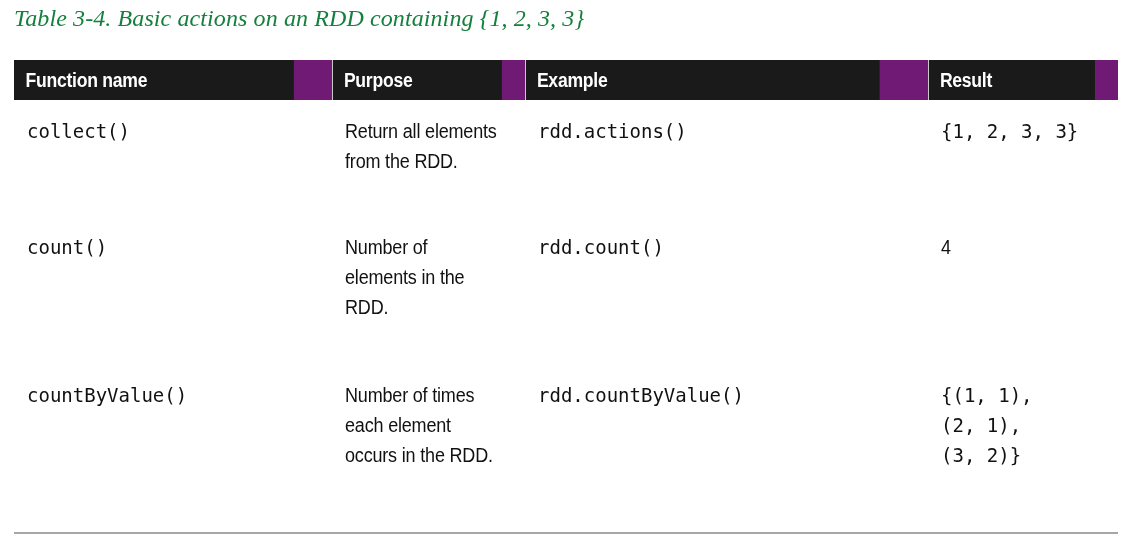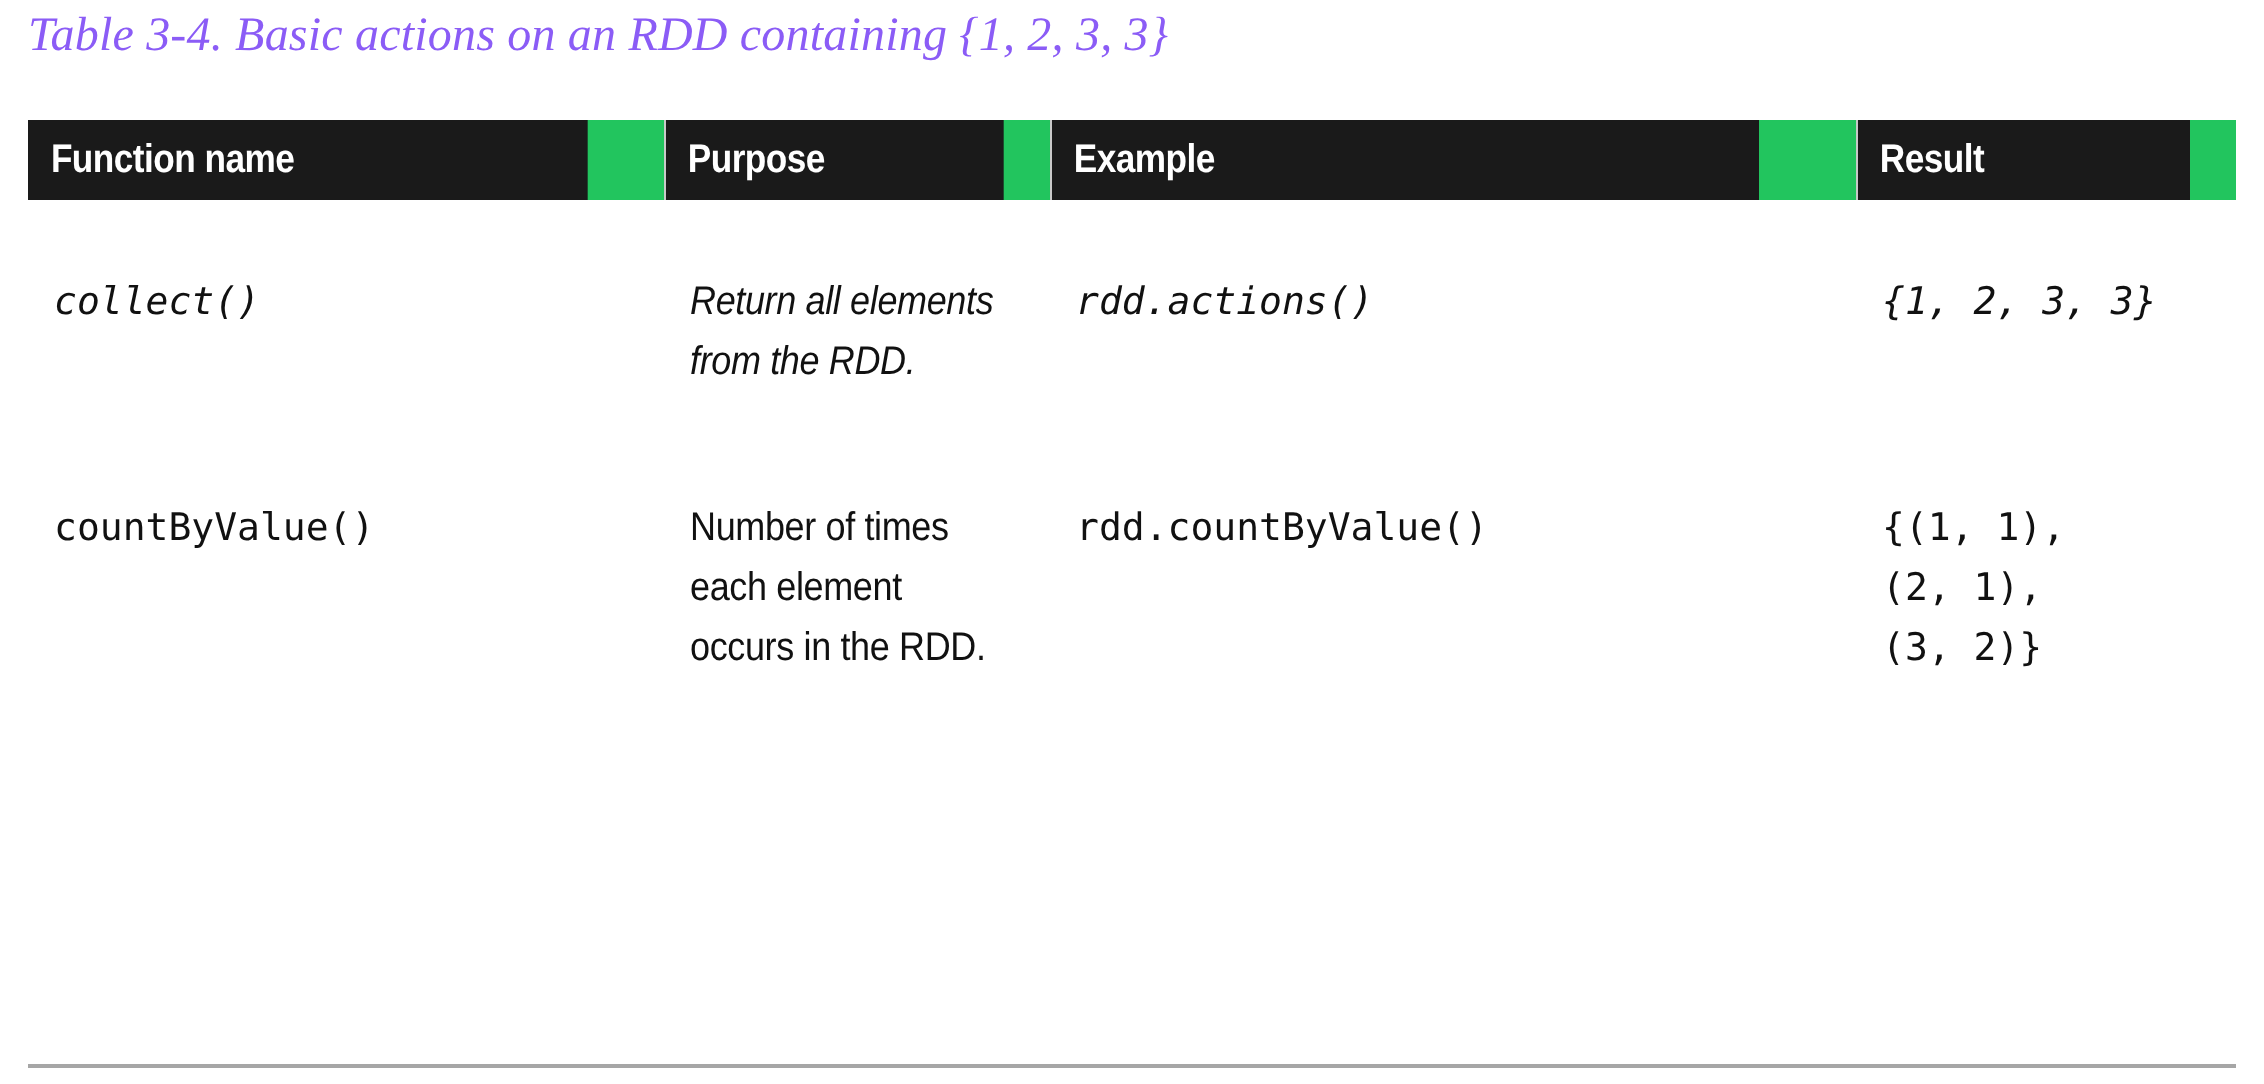--- a/index.html
+++ b/index.html
@@ -18,21 +18,21 @@
 
   
   .caption {
     position: absolute;
     left: 14px;
     top: 2px;
     font-family: "Liberation Serif", "DejaVu Serif", serif;
     font-style: italic;
     font-size: 24px;
     line-height: 32px;
-    color: #8b5cf6;
+    color: #15803d;
     white-space: nowrap;
     letter-spacing: 0.1px;
     text-align: center;
   }
 
   
   .table-wrap {
     position: absolute;
     left: 14px;
     top: 60px;
@@ -46,21 +46,21 @@
   }
 
   
   col.c1 { width: 318px; }
   col.c2 { width: 193px; }
   col.c3 { width: 403px; }
   col.c4 { width: 190px; }
 
   
   thead tr {
-    background: #22c55e;
+    background: #701a75;
   }
   thead th {
     background: #1a1a1a;
     color: #ffffff;
     text-align: left;
     vertical-align: middle;
     height: 40px;
     padding: 0 0 0 13px;
     font-family: "Liberation Sans", sans-serif;
     font-weight: bold;
@@ -114,21 +114,21 @@
     font-family: "Liberation Sans", sans-serif;
     font-size: 20px;
     line-height: 30px;
     color: #111111;
     letter-spacing: -0.2px;
     transform: scaleX(0.9);
     transform-origin: left top;
     white-space: pre-line;
   }
 
-  tbody tr.row-1 td { height: 100px; padding-top: 36px; font-style: italic; }
+  tbody tr.row-1 td { height: 100px; padding-top: 16px; }
   tbody tr.row-2 td { height: 135px; padding-top: 16px; }
   tbody tr.row-3 td { height: 160px; padding-top: 13px; }
 
   
   .bottom-rule {
     position: absolute;
     left: 14px;
     top: 532px;
     width: 1104px;
     height: 0;
@@ -175,20 +175,44 @@
             <div class="mono">rdd.actions()</div>
           </div>
         </td>
         <td>
           <div class="cell-inner">
             <div class="mono">{1, 2, 3, 3}</div>
           </div>
         </td>
       </tr>
 
+      <tr class="row-2">
+        <td>
+          <div class="cell-inner">
+            <div class="mono">count()</div>
+          </div>
+        </td>
+        <td>
+          <div class="cell-inner">
+            <div class="prose">Number of
+elements in the
+RDD.</div>
+          </div>
+        </td>
+        <td>
+          <div class="cell-inner">
+            <div class="mono">rdd.count()</div>
+          </div>
+        </td>
+        <td>
+          <div class="cell-inner">
+            <div class="plain">4</div>
+          </div>
+        </td>
+      </tr>
 
       <tr class="row-3">
         <td>
           <div class="cell-inner">
             <div class="mono">countByValue()</div>
           </div>
         </td>
         <td>
           <div class="cell-inner">
             <div class="prose">Number of times

